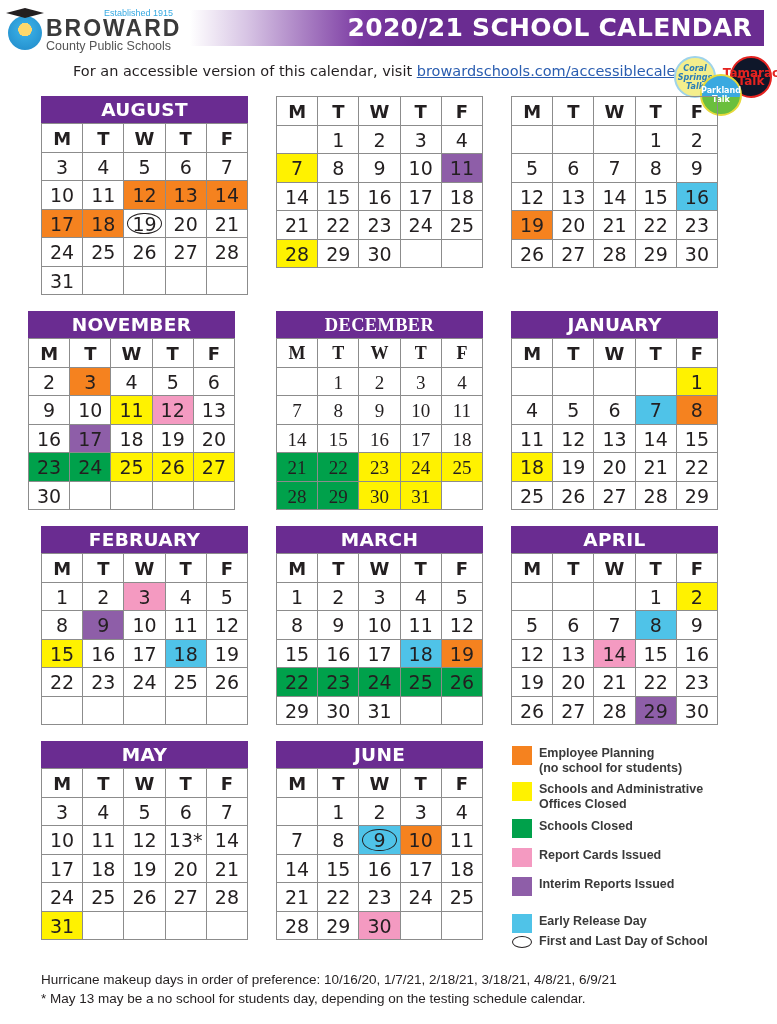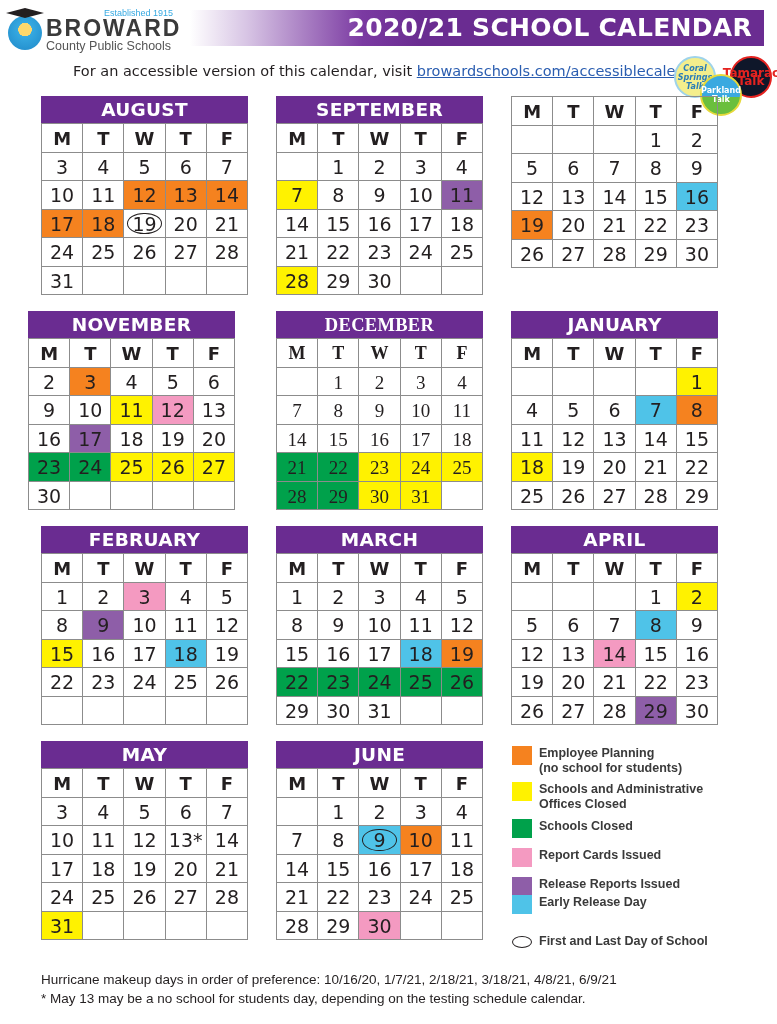--- a/index.html
+++ b/index.html
@@ -83,21 +83,20 @@
         <div><span style="position: relative;">27</span></div>
         <div><span style="position: relative;">28</span></div>
         <div><span style="position: relative;">31</span></div>
         <div><span style="position: relative;"></span></div>
         <div><span style="position: relative;"></span></div>
         <div><span style="position: relative;"></span></div>
         <div><span style="position: relative;"></span></div>
       </div>
     </div>
     <div class="cal" style="left: 276px; top: 96px;">
-      <div class="cal-head">SEPTEMBER</div>
       <div class="cal-grid">
         <div class="dh">M</div>
         <div class="dh">T</div>
         <div class="dh">W</div>
         <div class="dh">T</div>
         <div class="dh">F</div>
         <div><span style="position: relative;"></span></div>
         <div><span style="position: relative;">1</span></div>
         <div><span style="position: relative;">2</span></div>
         <div><span style="position: relative;">3</span></div>
@@ -454,23 +453,23 @@
     <div class="leg-item" style="top: 73px;">
       <span class="sw" style="background: rgb(0, 161, 75);"></span>
       <span style="white-space: pre-line;">Schools Closed</span>
     </div>
     <div class="leg-item" style="top: 102px;">
       <span class="sw" style="background: rgb(244, 154, 193);"></span>
       <span style="white-space: pre-line;">Report Cards Issued</span>
     </div>
     <div class="leg-item" style="top: 131px;">
       <span class="sw" style="background: rgb(142, 94, 168);"></span>
-      <span style="white-space: pre-line;">Release Reports Issued</span>
-    </div>
-    <div class="leg-item" style="top: 149px;">
+      <span style="white-space: pre-line;">Interim Reports Issued</span>
+    </div>
+    <div class="leg-item" style="top: 168px;">
       <span class="sw" style="background: rgb(79, 195, 232);"></span>
       <span style="white-space: pre-line;">Early Release Day</span>
     </div>
     <div class="leg-item" style="top: 188px;">
       <span class="sw-ellipse"></span>
       <span style="white-space: pre-line;">First and Last Day of School</span>
     </div>
   </div>
 
 <div class="foot" style="top:972px;text-align:center;">Hurricane makeup days in order of preference: 10/16/20, 1/7/21, 2/18/21, 3/18/21, 4/8/21, 6/9/21</div>

